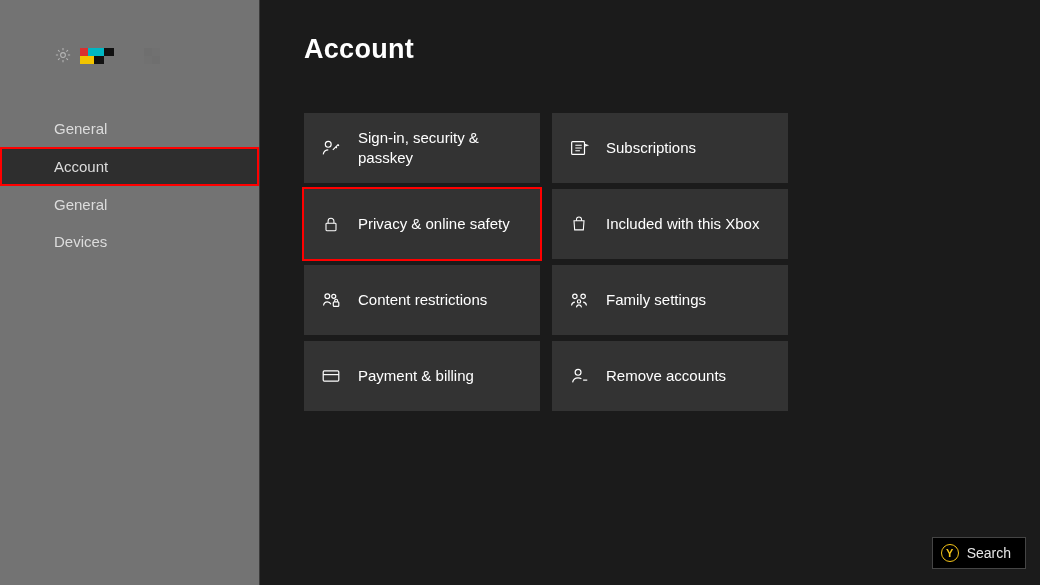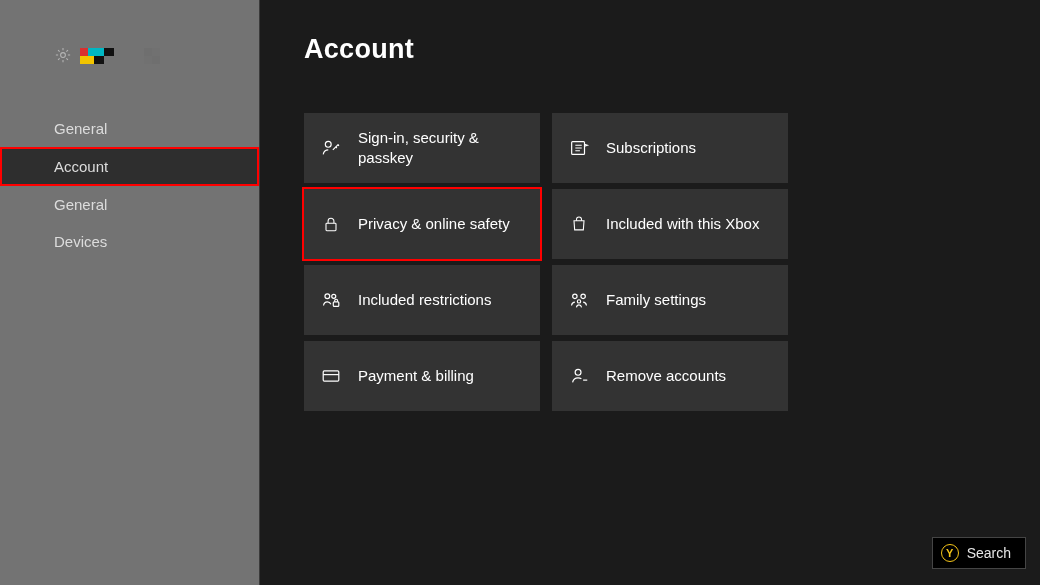--- a/index.html
+++ b/index.html
@@ -212,21 +212,21 @@
       <div class="tile">
         <span class="ic">
           <svg width="24" height="22" viewBox="0 0 24 24">
               <circle cx="8" cy="8" r="2.6"></circle>
               <circle cx="15" cy="8" r="2.2"></circle>
               <path d="M3.8 18c.5-2.6 2.3-4 4.2-4 1.9 0 3.2 1 3.9 2.6"></path>
               <rect x="14.5" y="14" width="6" height="5" rx="1"></rect>
               <path d="M16 14v-1.2a1.6 1.6 0 0 1 3.2 0V14"></path>
             </svg>
         </span>
-        <span class="lbl">Included restrictions</span>
+        <span class="lbl">Content restrictions</span>
       </div>
 
       <div class="tile">
         <span class="ic">
           <svg width="22" height="22" viewBox="0 0 24 24">
               <rect x="3.5" y="6.5" width="17" height="11" rx="1.2"></rect>
               <path d="M3.5 10.5h17"></path>
             </svg>
         </span>
         <span class="lbl">Payment &amp; billing</span>

